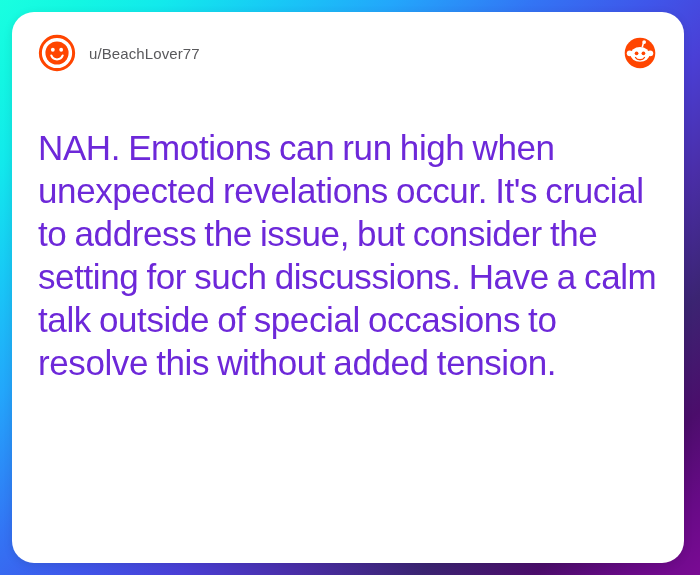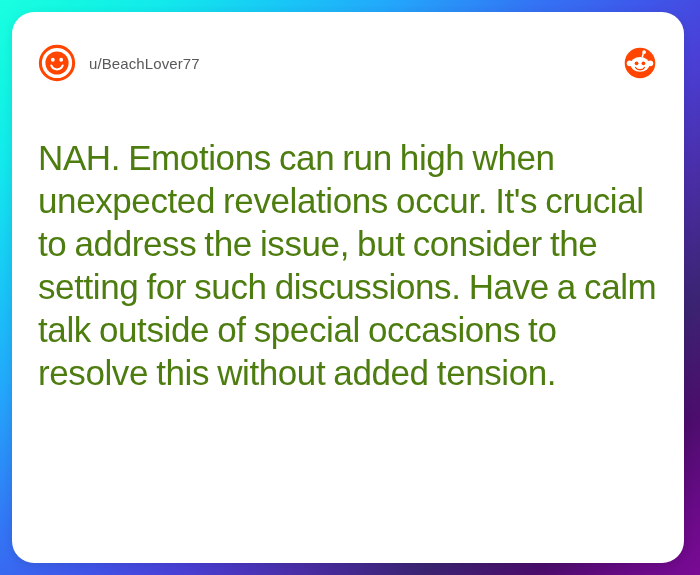--- a/index.html
+++ b/index.html
@@ -43,21 +43,21 @@
   }
 
   
   #card {
     position: relative;
     flex: 1 1 auto;
     background: #ffffff;
     border-radius: 22px;
     box-shadow: 0 2px 10px rgba(0,0,0,0.10);
     box-sizing: border-box;
-    padding: 28px 26px 26px 26px;
+    padding: 18px 26px 26px 26px;
     display: flex;
     flex-direction: column;
     overflow: hidden;
   }
 
   
   .card-header {
     display: flex;
     align-items: center;
     justify-content: space-between;
@@ -97,21 +97,21 @@
   .card-body {
     flex: 1 1 auto;
     display: flex;
     align-items: flex-start;
     padding-top: 50px;
   }
 
   .comment-text {
     font-size: 35px;
     line-height: 1.23;
-    color: #4d7c0f;
+    color: #6d28d9;
     letter-spacing: -0.4px;
     word-spacing: -1.2px;
     font-weight: 400;
     margin: 0;
     font-family: "Liberation Sans", sans-serif;
     max-width: 100%;
   }
 </style>
 </head>
 <body>

